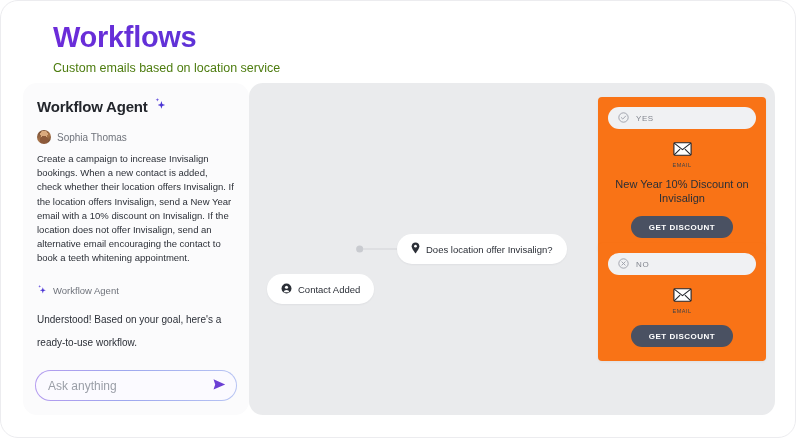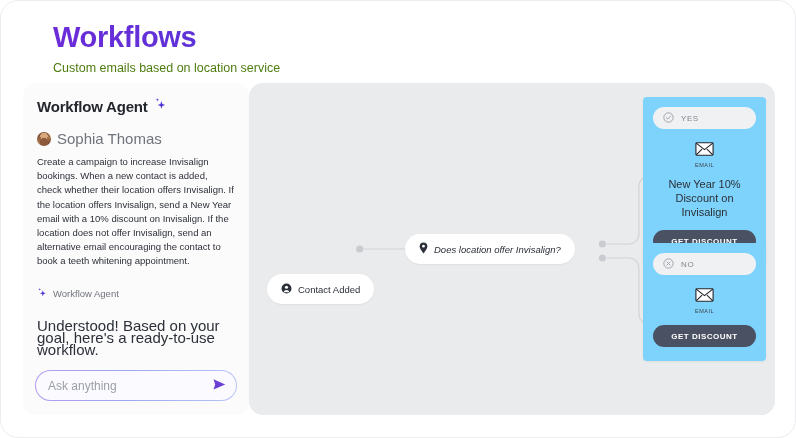--- a/index.html
+++ b/index.html
@@ -97,44 +97,44 @@
     width: 14px;
     height: 14px;
     border-radius: 50%;
     background:
       radial-gradient(circle at 50% 74%, #8d5a3b 0 34%, transparent 35%),
       radial-gradient(circle at 50% 30%, #d9a97e 0 30%, transparent 31%),
       linear-gradient(150deg, #6d4630 0%, #a9754a 55%, #5d3a28 100%);
     flex: none;
   }
   #user-name {
-    font-size: 15px;
+    font-size: 10px;
     color: #6f737b;
     font-weight: 400;
   }
   #user-message {
     margin-top: 8px;
     font-size: 9.5px;
     line-height: 14.2px;
     color: #2c3038;
   }
   #agent-row {
     display: flex;
     align-items: center;
     gap: 5px;
     margin-top: 16px;
   }
   #agent-label {
     font-size: 9.5px;
     color: #6f737b;
   }
   #agent-message {
-    margin-top: 17px;
-    font-size: 15px;
-    line-height: 12px;
+    margin-top: 8px;
+    font-size: 10px;
+    line-height: 23px;
     color: #2c3038;
   }
 
   
   #ask-wrap {
     position: absolute;
     left: 12px;
     bottom: 14px;
     width: 202px;
     height: 31px;
@@ -202,27 +202,27 @@
     box-sizing: border-box;
     box-shadow: 0 1px 2px rgba(24,28,40,0.05);
   }
   .node-label {
     font-size: 9.5px;
     color: #2b2f37;
     font-weight: 400;
     white-space: nowrap;
   }
   #node-contact-added { left: 18px; top: 151px; margin-top: 40px; }
-  #node-decision { left: 156px; top: 151px; font-style: italic; }
+  #node-decision { left: 148px; top: 151px; }
 
   
   .email-card {
     position: absolute;
-    width: 123px;
-    background: #7dd3fc;
+    width: 168px;
+    background: #f97316;
     border-radius: 4px;
     box-sizing: border-box;
     padding: 10px 10px 14px 10px;
     box-shadow: 0 1px 3px rgba(24,28,40,0.05);
   }
   #card-yes { right: 9px; top: 14px; }
   #card-no  { right: 9px; top: 160px; }
 
   .branch-pill {
     display: flex;

